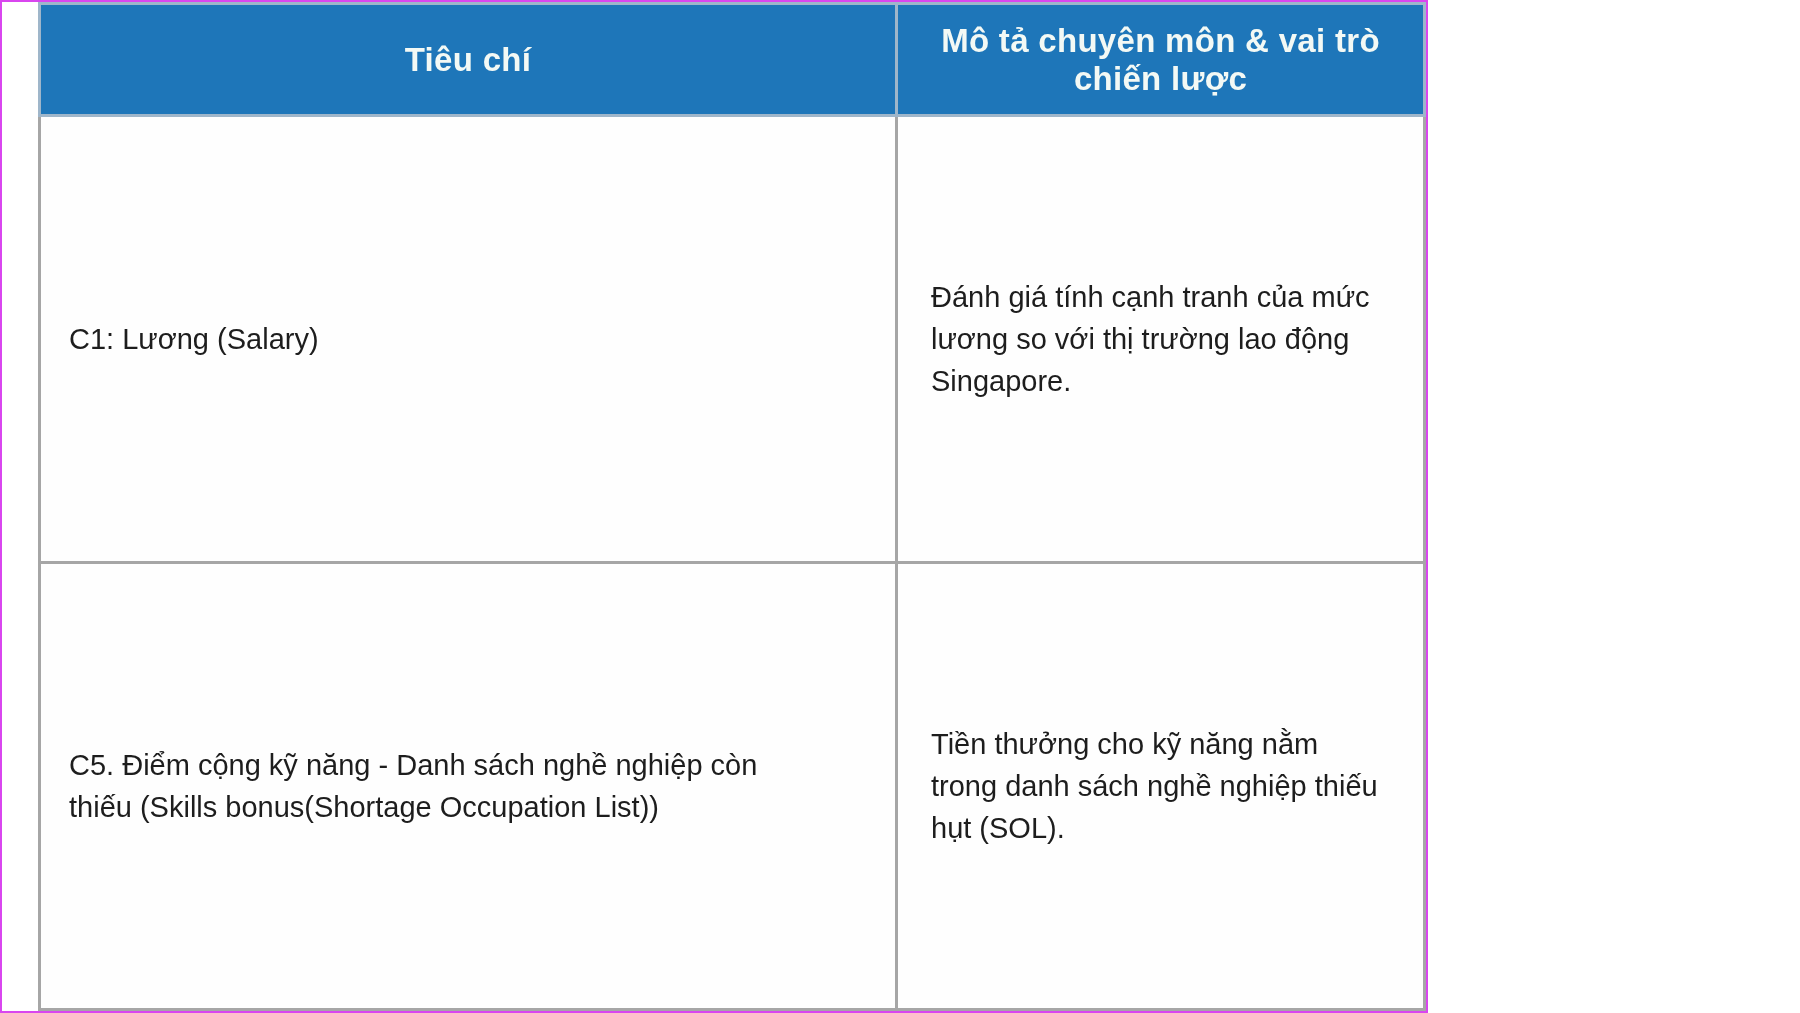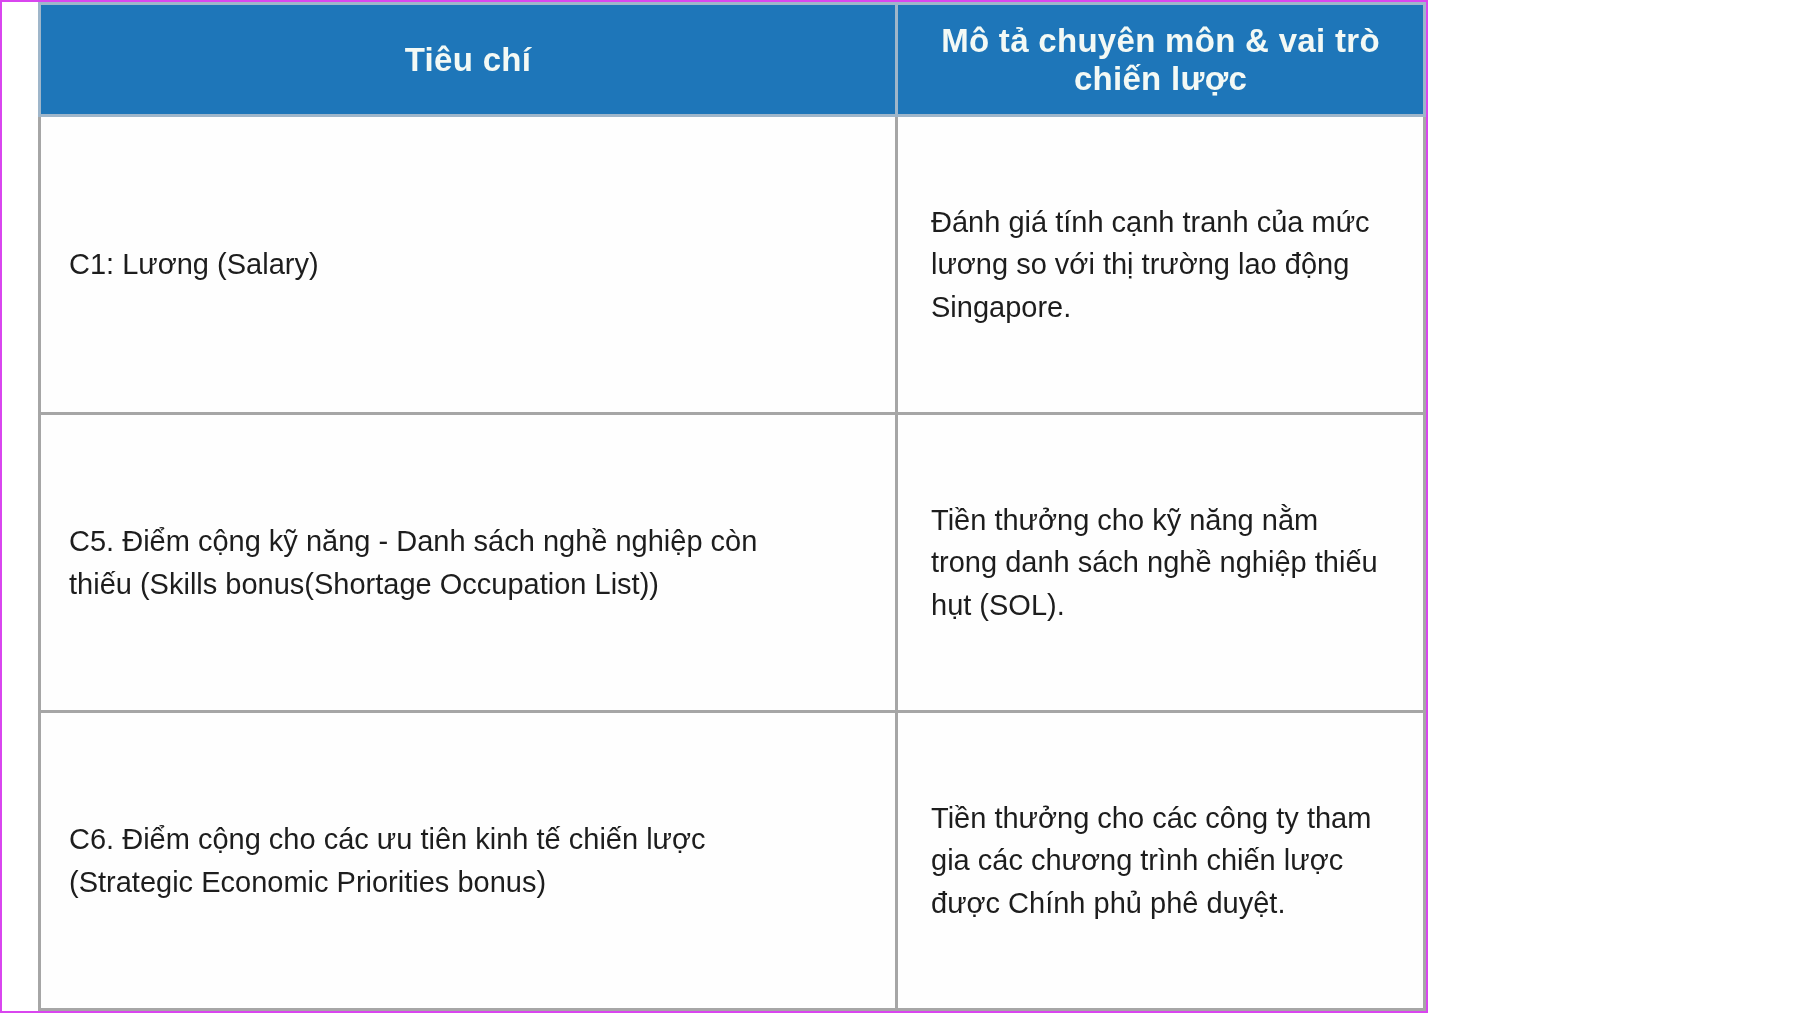--- a/index.html
+++ b/index.html
@@ -68,19 +68,15 @@
     </thead>
     <tbody>
       <tr>
         <td class="crit">C1: Lương (Salary)</td>
         <td class="desc">Đánh giá tính cạnh tranh của mức lương so với thị trường lao động Singapore.</td>
       </tr>
       <tr>
         <td class="crit">C5. Điểm cộng kỹ năng - Danh sách nghề nghiệp còn thiếu (Skills bonus(Shortage Occupation List))</td>
         <td class="desc">Tiền thưởng cho kỹ năng nằm trong danh sách nghề nghiệp thiếu hụt (SOL).</td>
       </tr>
-      <tr>
-        <td class="crit">C6. Điểm cộng cho các ưu tiên kinh tế chiến lược (Strategic Economic Priorities bonus)</td>
-        <td class="desc">Tiền thưởng cho các công ty tham gia các chương trình chiến lược được Chính phủ phê duyệt.</td>
-      </tr>
     </tbody>
   </table>
 </div>
 
 </body></html>

